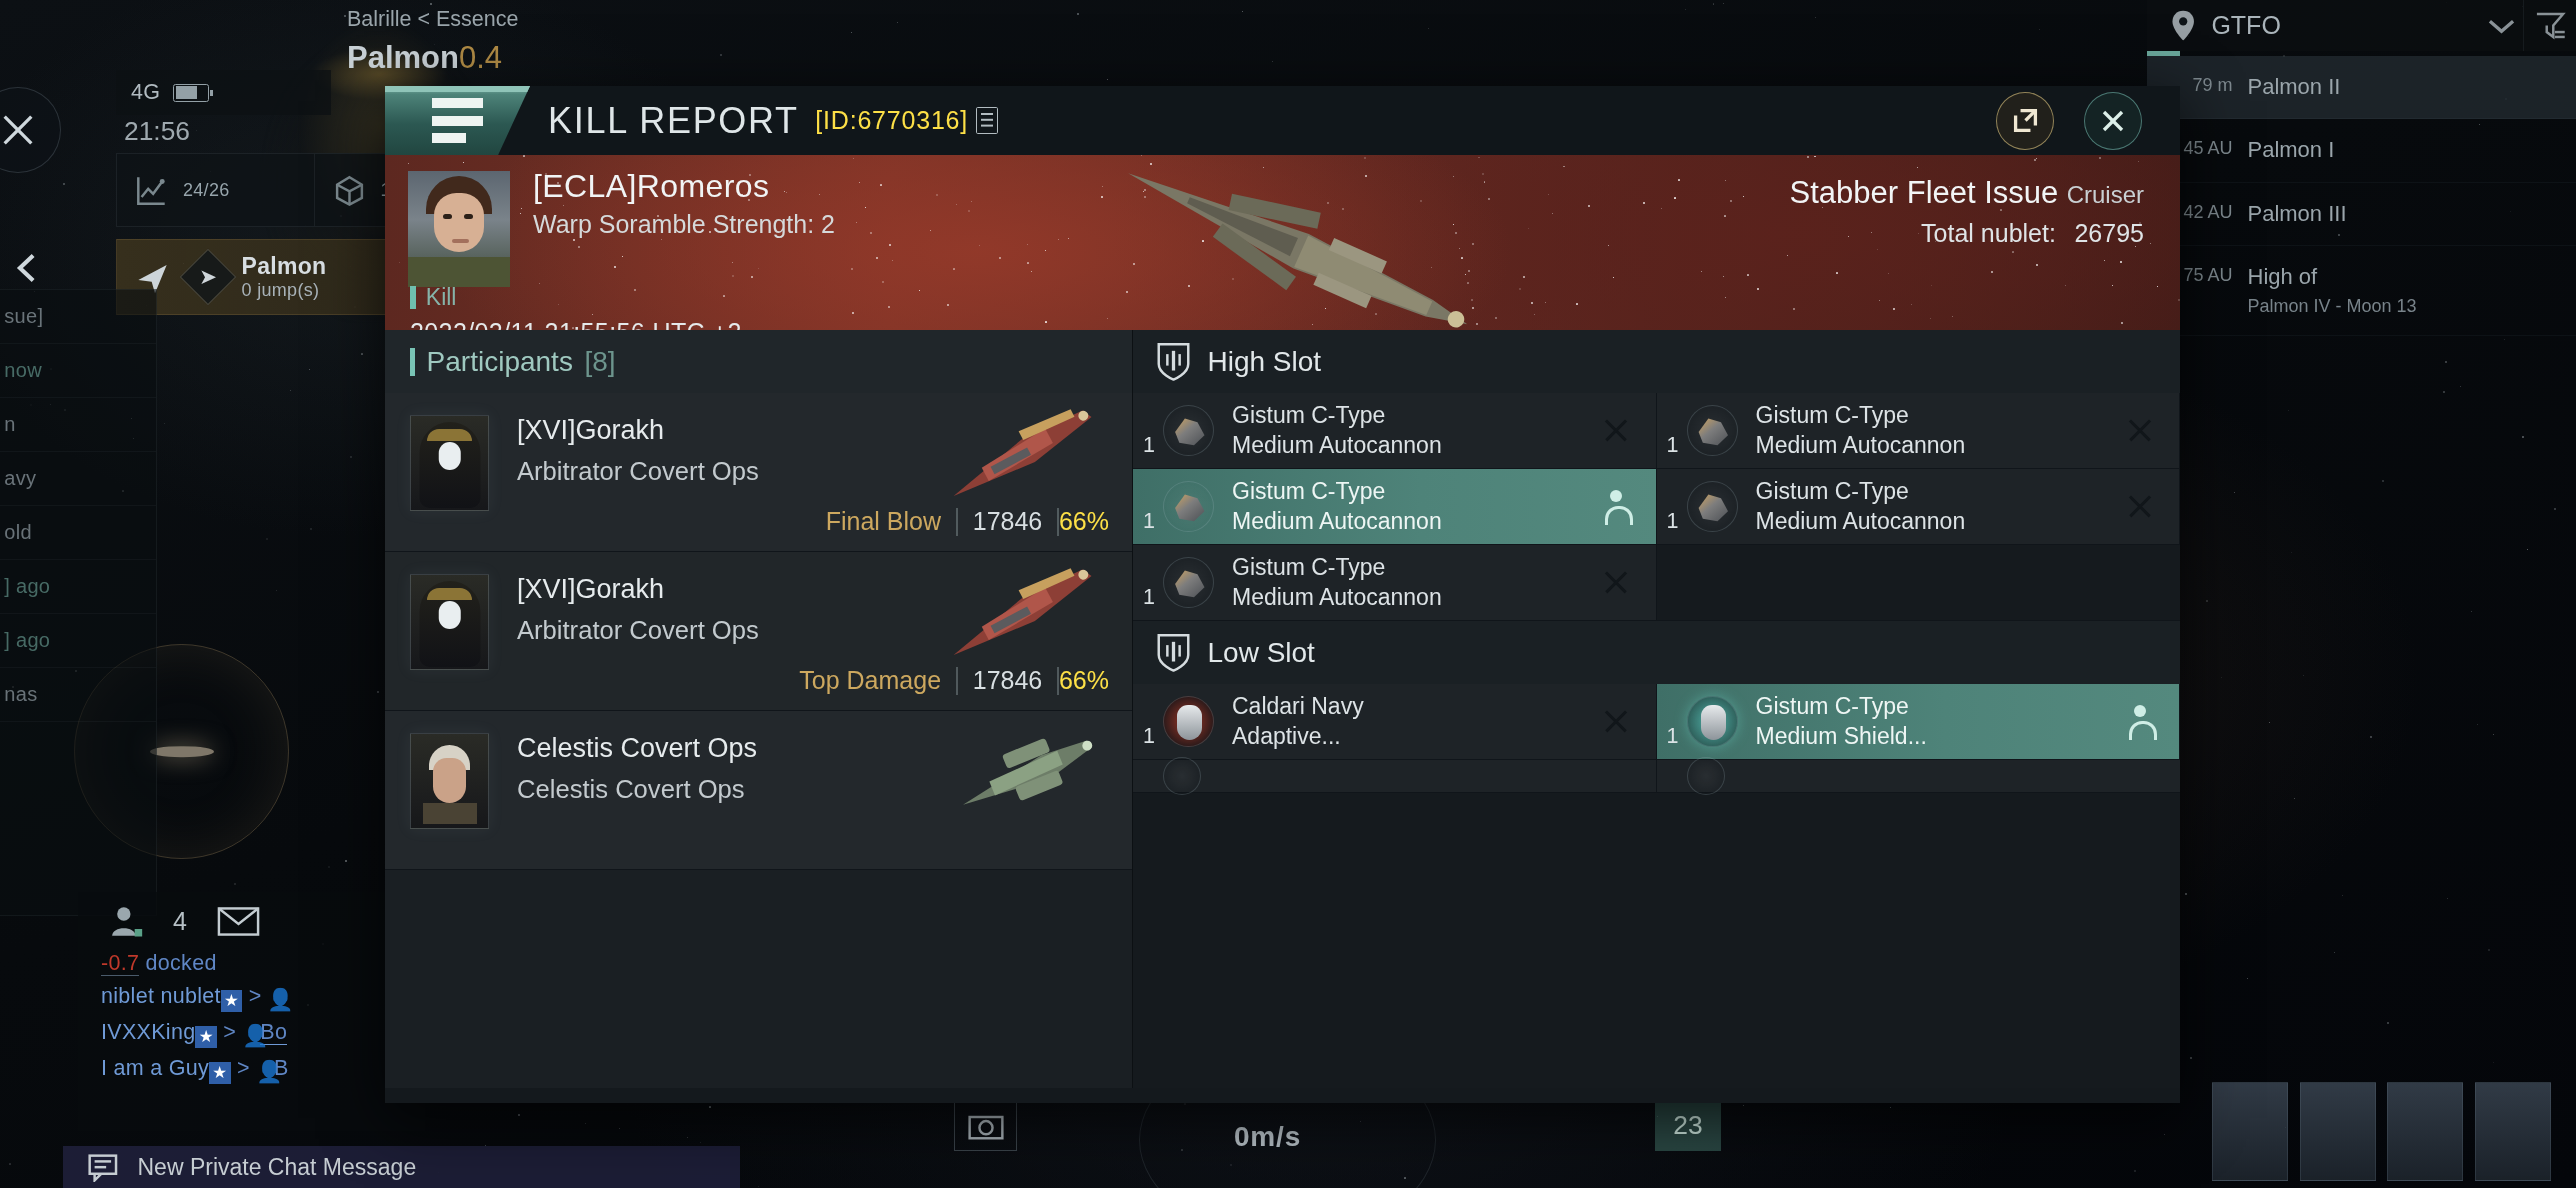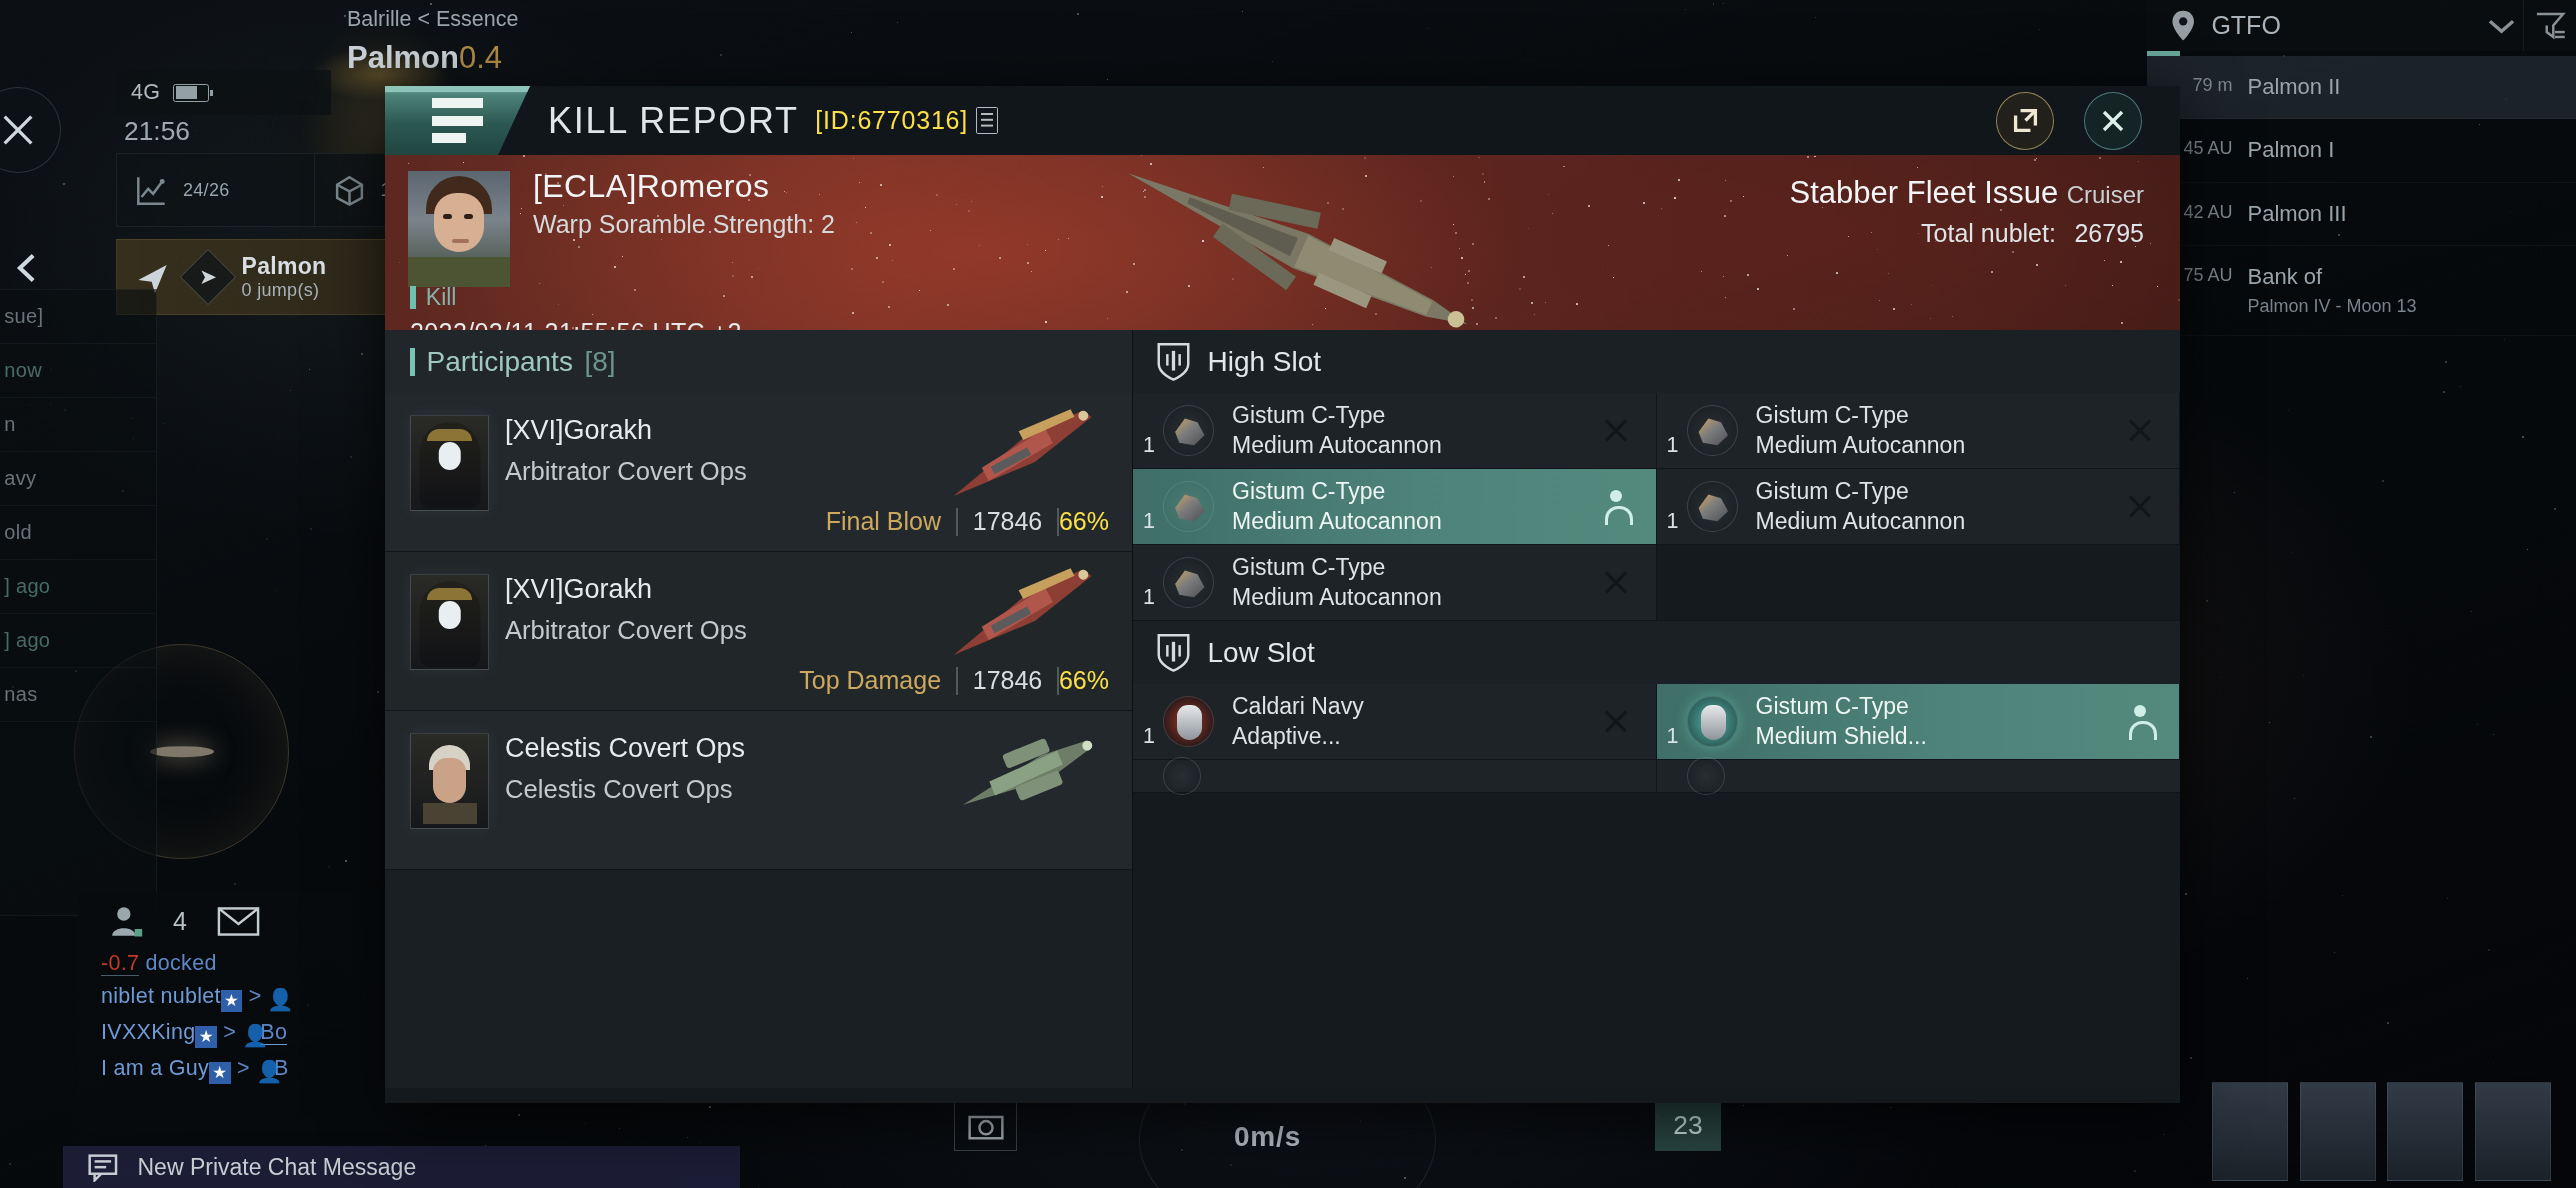--- a/index.html
+++ b/index.html
@@ -234,21 +234,21 @@
     width:61px;height:86px;border-radius:31px 31px 10px 10px;
     background:linear-gradient(180deg,#22211b,#111216);}
   .hood:before{content:"";position:absolute;left:50%;top:7.4px;transform:translateX(-50%);
     width:45px;height:11.6px;border-radius:25px 25px 0 0;background:#8b7436;}
   .hood:after{content:"";position:absolute;left:50%;top:20px;transform:translateX(-50%);
     width:21.5px;height:28px;border-radius:11.6px;background:#e9eef0;}
   .face2{position:absolute;left:50%;top:11.6px;transform:translateX(-50%);width:54px;height:79px;}
   .face2 .h{position:absolute;left:6.6px;top:0;width:41px;height:25px;border-radius:21.5px 21.5px 0 0;background:#d7d2c6;}
   .face2 .f{position:absolute;left:10.7px;top:13.2px;width:33px;height:45px;border-radius:16.5px 16.5px 20px 20px;background:#caa288;}
   .face2 .b{position:absolute;left:0;bottom:0;width:100%;height:21.5px;background:#4a4334;}
-  .pInfo{margin-left:16px;}
+  .pInfo{margin-left:28px;}
   .pName{font-size:27px;color:#e6ebed;font-weight:300;}
   .pShip{font-size:25.6px;color:#c3cace;margin-top:11.6px;font-weight:300;}
   .pShipArt{position:absolute;right:20px;top:15px;width:182px;height:91px;}
   .pStats{position:absolute;right:23px;bottom:15px;display:flex;align-items:center;gap:0;font-size:25px;}
   .pStats .tag{color:#cda85f;padding-right:15px;}
   .pStats .sep{width:1.7px;height:28px;background:rgba(170,185,190,.35);}
   .pStats .num{color:#d8dfe2;padding:0 15px;}
   .pStats .pct{color:#fde047;}
 
   
@@ -700,21 +700,21 @@
   </div>
   <div class="placeRow">
     <span class="dist">42
 AU</span>
     <span class="nm"><span>Palmon III</span></span>
   </div>
   <div class="placeRow">
     <span class="dist">75
 AU</span>
     <span class="nm">
-      <span>Bank of</span>
+      <span>High of</span>
       <span class="sub">Palmon IV - Moon 13</span>
     </span>
   </div>
 </div>
 
 <div id="modal">
 
   <div id="titleBar">
     <div id="hamburgerWrap">
       <span class="burger">

